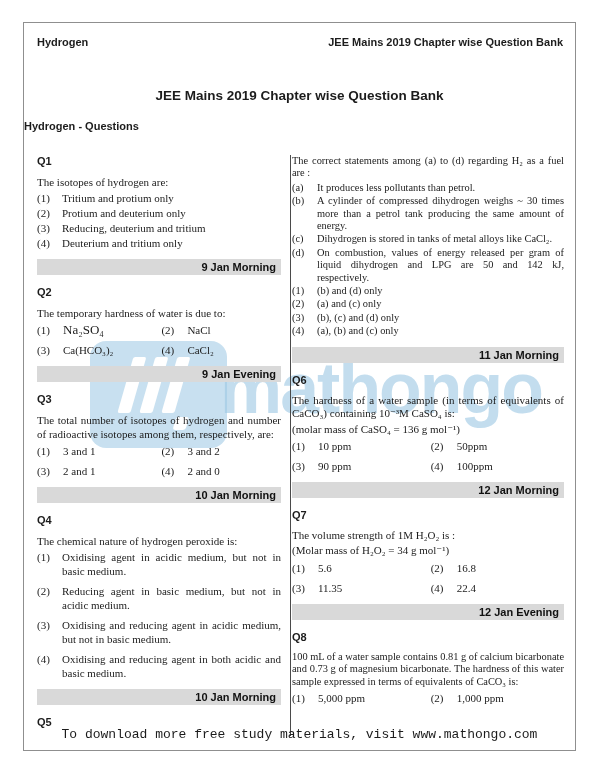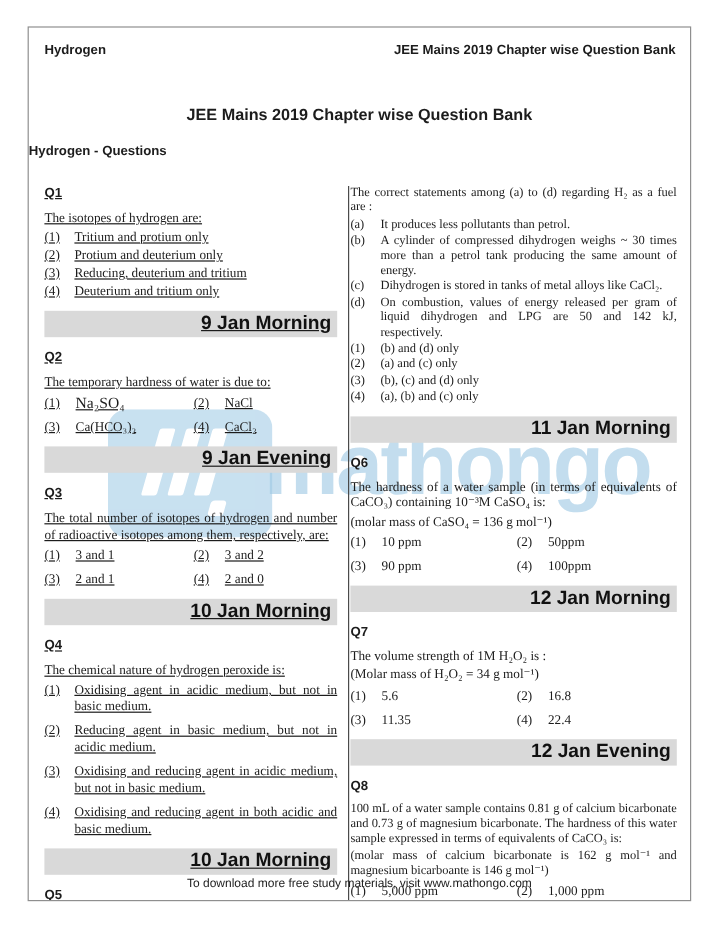--- a/index.html
+++ b/index.html
@@ -22,48 +22,48 @@
     color:#9cc8e4;opacity:.6;transform:scaleX(.97);transform-origin:left;
     font-family:"Liberation Sans",sans-serif;
   }
   
   .hdr{display:flex;justify-content:space-between;align-items:flex-start;
     padding:13px 12px 0 13px;font-weight:bold;font-size:11px;position:relative;z-index:2;}
   .title{ text-align:center;font-weight:bold;font-size:13.5px;margin-top:40px;position:relative;z-index:2;}
   .subtitle{font-weight:bold;font-size:11px;margin-top:17px;position:relative;z-index:2;}
   
   .columns{display:flex;margin-top:23px;padding:0 11px 0 13px;position:relative;z-index:2;min-height:552px;align-items:stretch;}
-  .col-left{width:253px;padding-right:9px;box-sizing:border-box;text-decoration:underline;}
+  .col-left{width:253px;padding-right:9px;box-sizing:border-box;}
   .col-right{flex:1;border-left:1.5px solid #4a4a4a;padding-left:1px;min-width:0;}
   
   .q-label{font-weight:bold;font-size:11px;margin:11px 0 8px;}
   .q:first-child .q-label{margin-top:0;}
   .q-text{
     font-family:"Liberation Serif","DejaVu Serif",serif;
     font-size:11px;line-height:14px;text-align:justify;margin:0 0 2px;
   }
   .opt-row{display:flex;font-family:"Liberation Serif","DejaVu Serif",serif;
     font-size:11px;line-height:14px;margin-bottom:1px;}
   .opt-row .n{width:25px;flex:none;}
   .opt-row .t{flex:1;text-align:justify;}
   .spaced .opt-row{margin-bottom:6px;}
   .opt-grid{display:grid;grid-template-columns:1.04fr 1fr;row-gap:6px;
     font-family:"Liberation Serif","DejaVu Serif",serif;font-size:11px;line-height:14px;
     margin:3px 0 2px;}
   .opt-cell{display:flex;}
   .opt-cell .n{width:26px;flex:none;}
   .big{font-size:13px;}
-  .date-bar{background:#d9d9d9;text-align:right;font-weight:bold;font-size:16px;
+  .date-bar{background:#d9d9d9;text-align:right;font-weight:bold;font-size:11px;
     padding:2px 5px 2px 0;margin:9px 0 4px;color:#111;}
   
   .col-right .q-text,.col-right .opt-row{line-height:13.4px;}
   .tight .q-text,.tight .opt-row{font-size:10.4px;line-height:12.4px;}
   
   .footer{position:absolute;left:0;right:0;bottom:8px;text-align:center;
-    font-size:10px;z-index:2;}
+    font-size:13px;z-index:2;font-family:Liberation Mono, monospace;}
 </style>
 </head>
 <body>
 
 <div class="page">
 
   <div class="watermark wm-logo">
     <svg width="137" height="107" viewBox="0 0 137 107" xmlns="http://www.w3.org/2000/svg">
       <rect x="0" y="0" width="137" height="107" rx="16" fill="#9cc8e4"></rect>
       <g transform="skewX(-16)" fill="#ffffff">
@@ -259,21 +259,20 @@
             <div class="opt-cell">
               <span class="n">(4)</span>
               <span class="t">22.4</span>
             </div>
           </div>
           <div class="date-bar"><span>12 Jan Evening</span></div>
         </div>
         <div class="q tight">
           <div class="q-label">Q8</div>
           <div class="q-text">100 mL of a water sample contains 0.81 g of calcium bicarbonate and 0.73 g of magnesium bicarbonate. The hardness of this water sample expressed in terms of equivalents of CaCO₃ is:</div>
-          <div class="q-text">(molar mass of calcium bicarbonate is 162 g mol⁻¹ and magnesium bicarboante is 146 g mol⁻¹)</div>
           <div class="opt-grid">
             <div class="opt-cell">
               <span class="n">(1)</span>
               <span class="t">5,000 ppm</span>
             </div>
             <div class="opt-cell">
               <span class="n">(2)</span>
               <span class="t">1,000 ppm</span>
             </div>
           </div>

